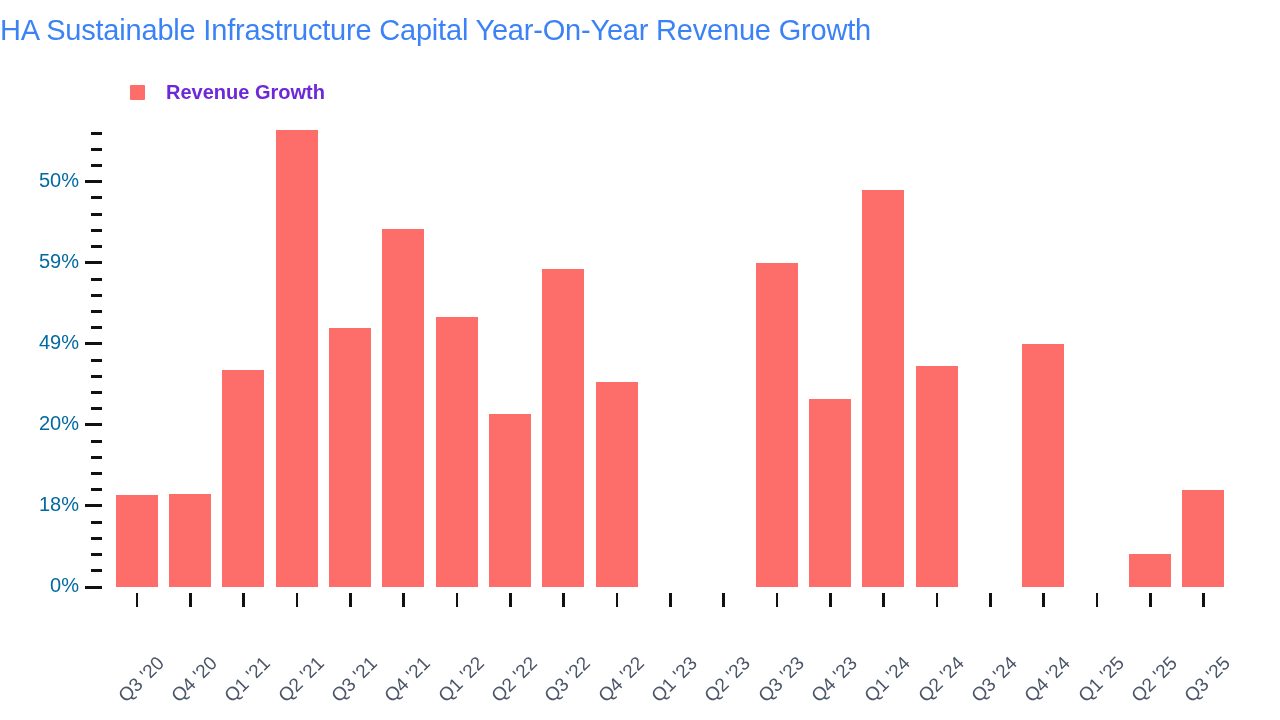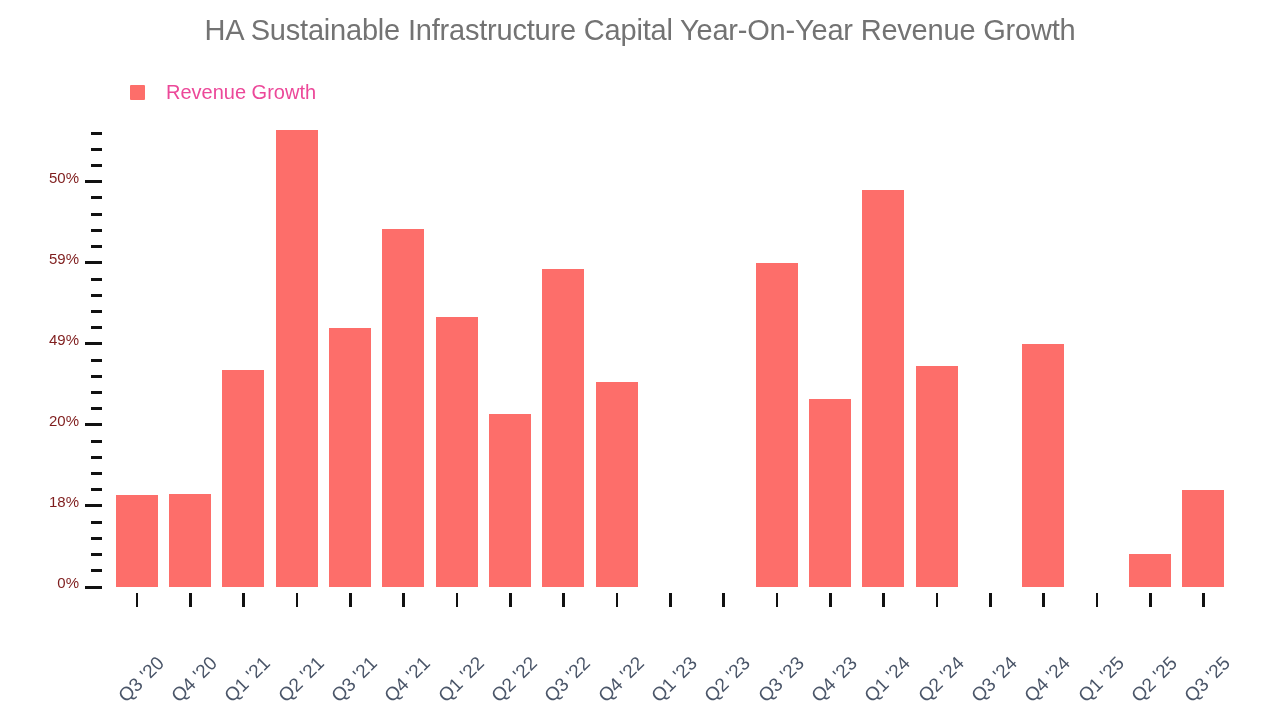--- a/index.html
+++ b/index.html
@@ -20,25 +20,25 @@
     height: 720px;
     background: #ffffff;
   }
 
   
   .chart-title {
     position: absolute;
     top: 8px;
     left: 0;
     width: 1280px;
-    text-align: center;
+    text-align: left;
     font-size: 29px;
     font-weight: 400;
     letter-spacing: -0.2px;
-    color: #737373;
+    color: #3b82f6;
     line-height: 44px;
     white-space: nowrap;
   }
 
   
   .legend {
     position: absolute;
     top: 79px;
     left: 130px;
     display: flex;
@@ -48,22 +48,23 @@
   .legend-swatch {
     width: 15px;
     height: 15px;
     background: #fd6e6a;
     border-radius: 1px;
     display: inline-block;
   }
   .legend-label {
     margin-left: 21px;
     font-size: 20px;
-    color: #ec4899;
+    color: #6d28d9;
     white-space: nowrap;
+    font-weight: bold;
   }
 
   
   
   .plot {
     position: absolute;
     left: 110px;
     top: 125px;
     width: 1120px;
     height: 462px;   
@@ -111,22 +112,22 @@
     top: -1.5px;
     height: 3px;
     background: #111111;
   }
   .y-tick.major .tick-mark { width: 17px; }
   .y-tick.minor .tick-mark { width: 11px; }
   .y-tick .tick-label {
     position: absolute;
     right: 31px;
     top: -13px;
-    font-size: 15px;
-    color: #7f1d1d;
+    font-size: 20px;
+    color: #0369a1;
     white-space: nowrap;
     text-align: center;
   }
 
   .x-axis {
     position: absolute;
     left: 110px;
     top: 587px;
     width: 1120px;
     height: 133px;

